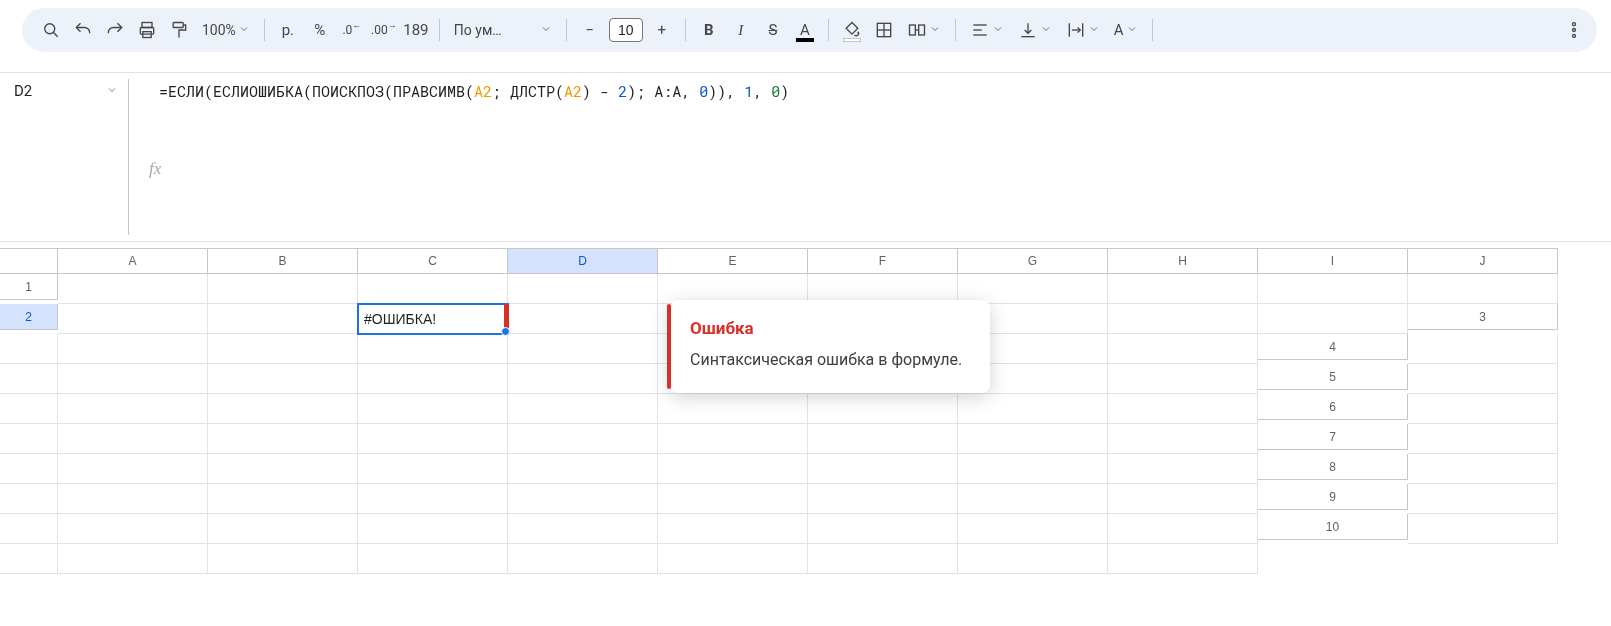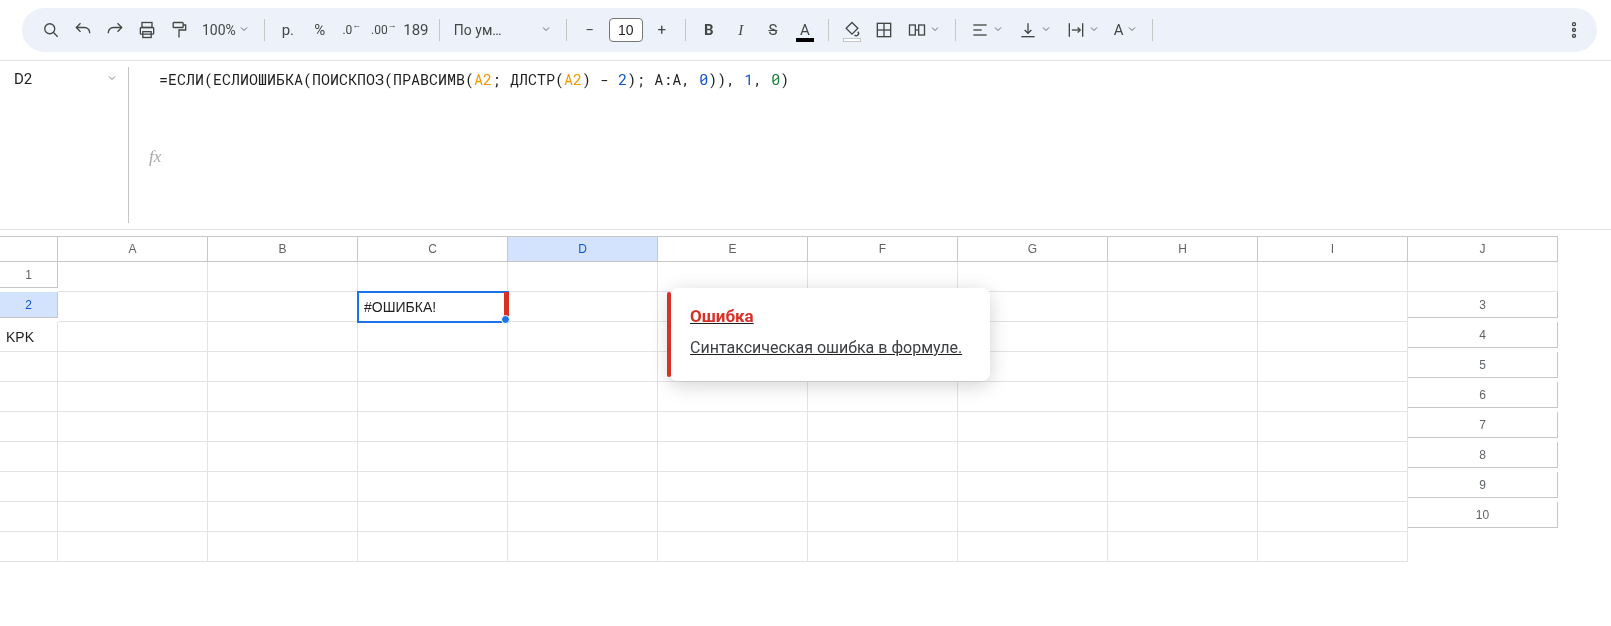--- a/index.html
+++ b/index.html
@@ -76,20 +76,21 @@
   .font-name { max-width: 90px; overflow:hidden; white-space:nowrap; text-overflow:ellipsis; }
 
   .right-dots { margin-left:auto; }
 
   
   .fx-row {
     display:flex; align-items:flex-start;
     border-top:1px solid var(--border);
     border-bottom:1px solid var(--border);
     min-height: 170px;
+    margin-top: 12px;
   }
   .name-box {
     width: 128px;
     display:flex; align-items:center; justify-content:space-between;
     padding: 6px 10px 6px 14px;
     font-size: 15px; color:#1f1f1f;
     height: 36px;
   }
   .name-box .dd svg { width:12px; height:12px; stroke:#5f6368; }
   .fx-divider { width:1px; background:var(--divider); align-self:stretch; margin: 6px 0; }
@@ -158,21 +159,20 @@
   }
 
   
   .tooltip {
     position:absolute;
     background:#fff; border-radius:8px;
     box-shadow: 0 4px 20px rgba(0,0,0,.18);
     padding: 18px 20px 22px 20px;
     width: 320px;
     z-index: 10;
-    text-decoration: underline;
   }
   .tooltip .tip-title { color: var(--error-red); font-weight:700; font-size:17px; margin-bottom:10px; font-family:"Google Sans",Roboto,Arial,sans-serif;}
   .tooltip .tip-body { color:#3c4043; font-size:16px; line-height:1.45; font-family:"Google Sans",Roboto,Arial,sans-serif;}
   .tooltip .tip-bar { position:absolute; left:-3px; top:4px; bottom:4px; width:4px; background:var(--error-red); border-radius:2px;}
 </style>
 </head>
 <body>
 
 <div class="toolbar-wrap">
   <div class="toolbar">
@@ -391,21 +391,20 @@
     <div class="cell"></div>
     <div class="cell"></div>
     <div class="cell selected">#ОШИБКА!<div class="err-bar"></div></div>
     <div class="cell"></div>
     <div class="cell"></div>
     <div class="cell"></div>
     <div class="cell"></div>
     <div class="cell"></div>
     <div class="cell"></div>
     <div class="rowhdr">3</div>
-    <div class="cell">KPK</div>
     <div class="cell"></div>
     <div class="cell"></div>
     <div class="cell"></div>
     <div class="cell"></div>
     <div class="cell"></div>
     <div class="cell"></div>
     <div class="cell"></div>
     <div class="cell"></div>
     <div class="cell"></div>
     <div class="rowhdr">4</div>

